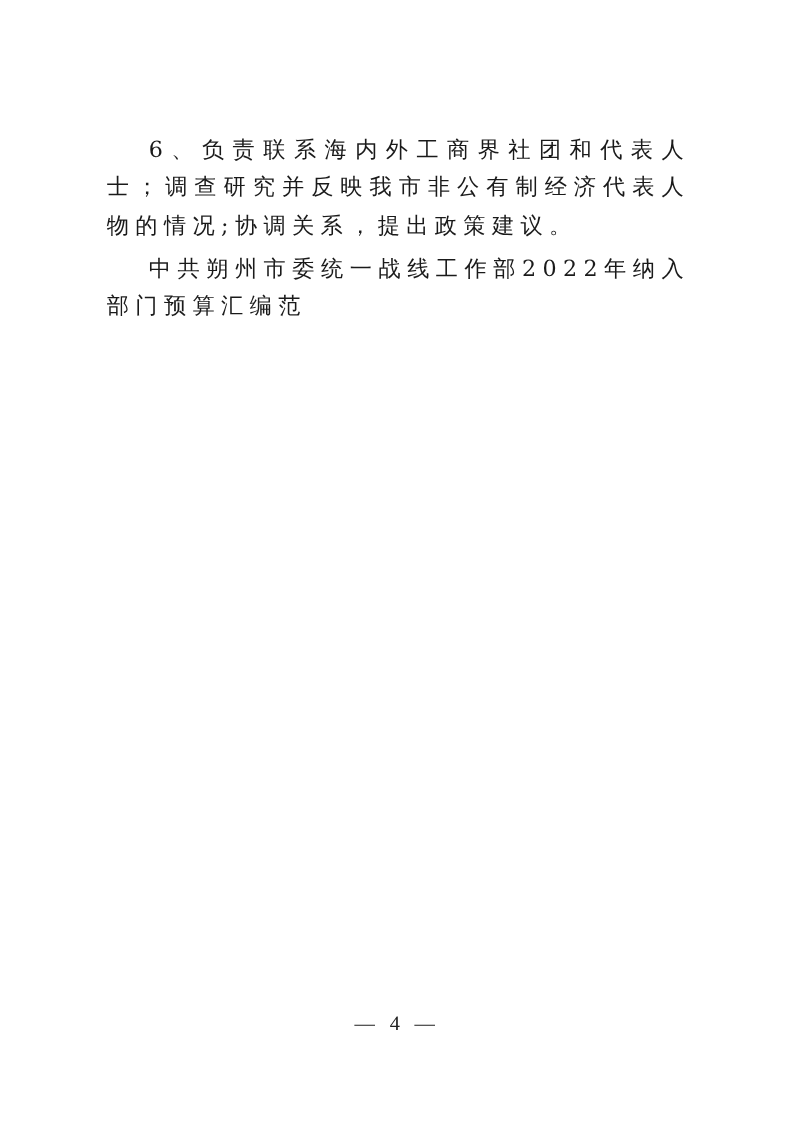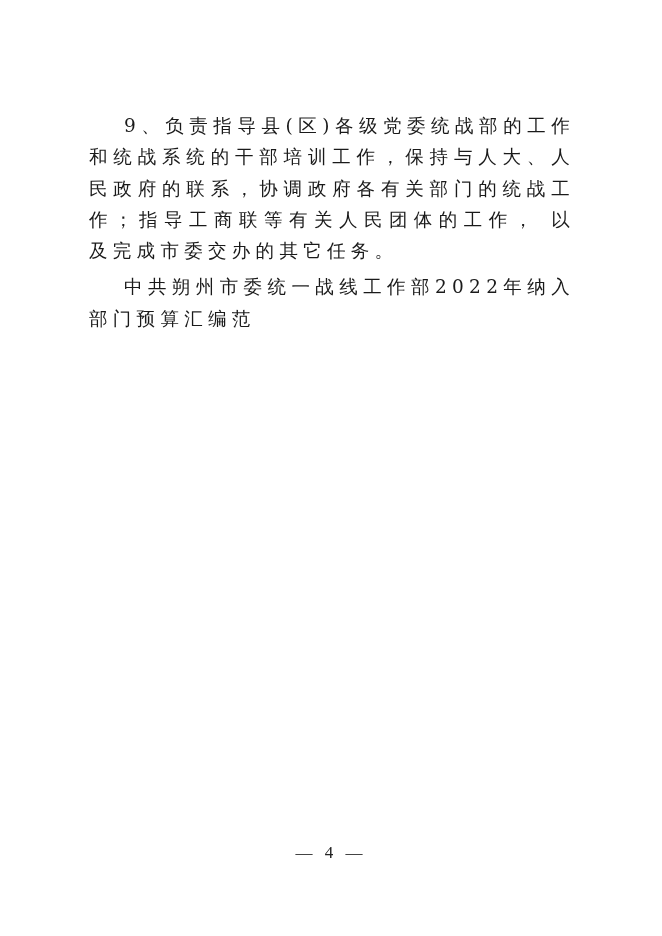--- a/index.html
+++ b/index.html
@@ -54,17 +54,17 @@
       font-family: "Liberation Serif", "DejaVu Serif", serif;
       font-size: 17px;
       color: #222;
       letter-spacing: 4px;
     }
   </style>
 </head>
 <body>
 
 <div class="page">
-  <p class="para indent">9、负责指导县(区)各级党委统战部的工作和统战系统的干部培训工作，保持与人大、人民政府的联系，协调政府各有关部门的统战工作；指导工商联等有关人民团体的工作， 以及完成市委交办的其它任务。</p>
+  <p class="para indent">6、负责联系海内外工商界社团和代表人士；调查研究并反映我市非公有制经济代表人物的情况;协调关系，提出政策建议。</p>
   <p class="para indent last">中共朔州市委统一战线工作部2022年纳入部门预算汇编范</p>
 </div>
 
 <div class="page-number">— 4 —</div>
 
 </body></html>

